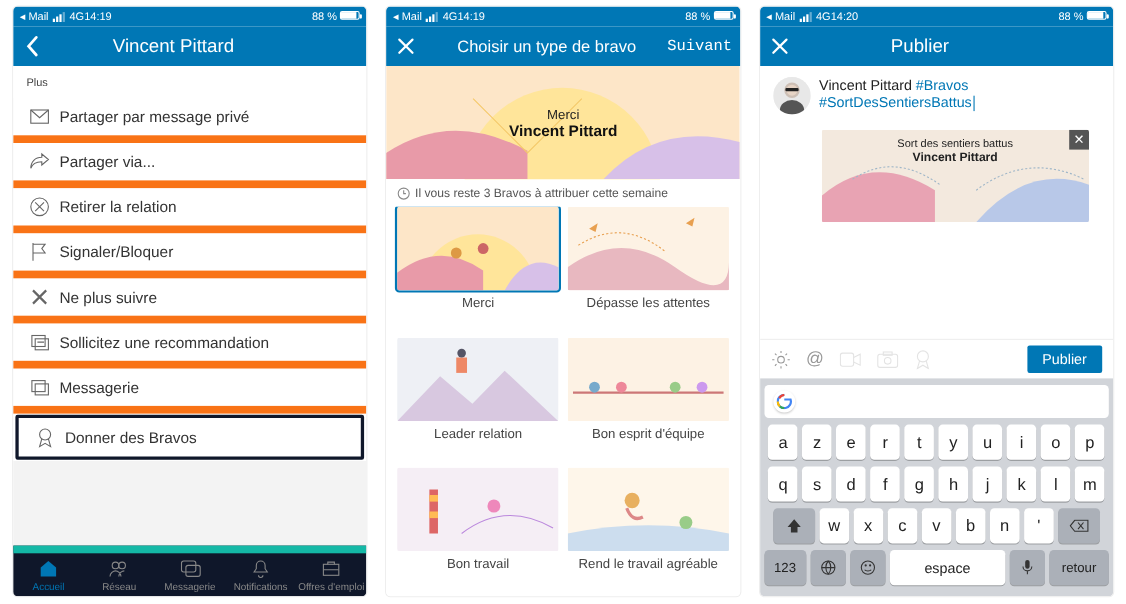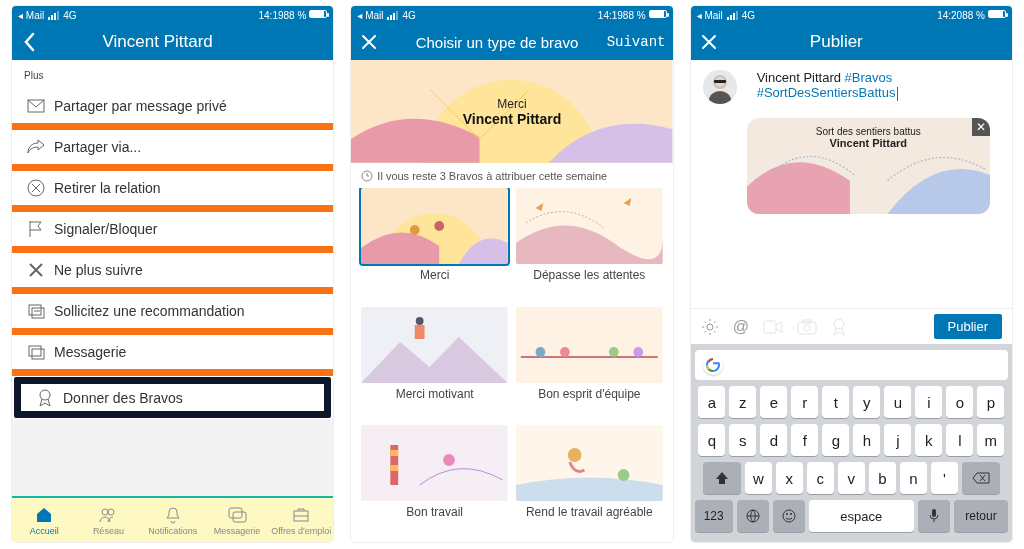--- a/index.html
+++ b/index.html
@@ -2,65 +2,65 @@
 <html><head>
 <meta charset="utf-8">
 <style>
   * { box-sizing: border-box; margin: 0; padding: 0; }
   body { font-family: -apple-system, Helvetica, Arial, sans-serif; background:#fff; }
   .stage { width:1024px; height:549px; display:flex; gap:18px; padding:6px 12px; }
   .phone { width:325px; height:536px; background:#fff; border-radius:4px; overflow:hidden; display:flex; flex-direction:column; box-shadow:0 0 0 1px #eee; }
   
   .statusbar { height:18px; background:#0077b5; color:#fff; font-size:10px; display:flex; align-items:center; padding:0 6px; }
   .sb-left { display:flex; align-items:center; gap:4px; }
-  .sb-center { flex:1; text-align:right; }
+  .sb-center { flex:1; text-align:left; }
   .sb-right { display:flex; align-items:flex-start; gap:3px; }
   .sig { display:flex; gap:1px; align-items:flex-end; }
   .sig span { width:2px; background:#fff; }
   .sig span:nth-child(1){height:3px}.sig span:nth-child(2){height:5px}.sig span:nth-child(3){height:7px}.sig span:nth-child(4){height:9px;background:rgba(255,255,255,.4)}
   .batt { width:18px; height:8px; border:1px solid #fff; border-radius:2px; position:relative; }
   .batt::after{content:"";position:absolute;right:-3px;top:2px;width:2px;height:4px;background:#fff;border-radius:1px;}
   .batt i{display:block;width:88%;height:100%;background:#fff;}
   
   .hdr { height:36px; background:#0077b5; color:#fff; display:flex; align-items:center; padding:0 10px; }
   .hdr .hicon { width:26px; display:flex; align-items:center; justify-content:flex-start; }
   .hdr .title { flex:1; text-align:center; font-size:17px; font-weight:500; }
   .hdr .right { width:56px; text-align:left; font-size:14px;font-family:Liberation Mono, monospace; }
   
   .section-head { font-size:10px; color:#444; padding:10px 12px 8px; background:#fff; }
   .row { display:flex; align-items:center; height:41px; padding:0 14px; border-bottom:7px solid #f97316; }
   .row .ic { width:28px; color:#666; display:flex; }
   .row .lbl { font-size:14px; color:#333; }
-  .row.hl { border:7px solid #0f172a; border-radius:2px; margin:1px 2px; }
+  .row.hl { border:3px solid #0f172a; border-radius:2px; margin:1px 2px; }
   .filler { flex:1; background:#f3f3f3; }
-  .tabbar { height:46px; border-top:2px solid #14b8a6; display:flex; background:#fef9c3; }
+  .tabbar { height:46px; border-top:7px solid #14b8a6; display:flex; background:#0f172a; }
   .tab { flex:1; display:flex; flex-direction:column; align-items:center; justify-content:center; gap:1px; color:#888; font-size:9px; }
   .tab.active { color:#0077b5; }
   
   .s2-body { flex:1; overflow:hidden; display:flex; flex-direction:column; background:#fff; }
   .hero { height:104px; position:relative; display:flex; flex-direction:column; align-items:center; justify-content:center; }
   .hero-bg { position:absolute; inset:0; }
   .hero-text { position:relative; text-align:center; }
   .hero-text .small { font-size:12px; color:#222; }
   .hero-text .big { font-size:14px; font-weight:700; color:#111; }
   .quota { font-size:11px; color:#555; padding:6px 10px; display:flex; align-items:center; gap:4px; }
   .grid2 { flex:1; display:grid; grid-template-columns:1fr 1fr; gap:8px; padding:0 10px 6px; overflow:hidden; }
   .card { display:flex; flex-direction:column; }
   .card .thumb { height:76px; border-radius:2px; overflow:hidden; position:relative; }
   .card.sel .thumb { outline:2px solid #0077b5; }
   .card .cap { text-align:center; font-size:12px; color:#444; padding:4px 0 2px; }
   
   .s3-body { flex:1; background:#fff; display:flex; flex-direction:column; }
   .compose { padding:10px 12px 6px; }
-  .compose-row { display:flex; gap:20px; }
+  .compose-row { display:flex; gap:8px; }
   .avatar { width:34px; height:34px; border-radius:50%; background:#eee; overflow:hidden; flex-shrink:0; }
   .ctext { font-size:13px; color:#222; }
   .ctext .hash { color:#0077b5; }
   .cursor { display:inline-block; width:1px; height:14px; background:#0077b5; vertical-align:middle; margin-left:2px; }
-  .preview { margin:14px 10px 0 44px; position:relative; height:96px; border-radius:12px; overflow:hidden; }
+  .preview { margin:14px 10px 0 44px; position:relative; height:84px; border-radius:2px; overflow:hidden; }
   .preview .ptxt { position:absolute; left:0; right:0; top:8px; text-align:center; font-size:10px; color:#222; }
   .preview .ptxt b { display:block; font-size:11px; }
   .preview .closebox { position:absolute; top:0; right:0; width:18px; height:18px; background:#555; color:#fff; display:flex; align-items:center; justify-content:center; font-size:12px; }
   .toolbar { height:36px; border-top:1px solid #eee; display:flex; align-items:center; padding:0 10px; gap:14px; }
   .toolbar .ticon { color:#999; }
   .toolbar .spacer { flex:1; }
   .pubbtn { background:#0077b5; color:#fff; font-size:13px; padding:5px 14px; border-radius:2px; }
   .keyboard { background:#d1d4d9; padding:6px 4px 4px; }
   .sugg { height:30px; background:#fff; border-radius:4px; margin-bottom:6px; display:flex; align-items:center; padding:0 8px; }
   .gcircle { width:20px; height:20px; border-radius:50%; box-shadow:0 1px 2px rgba(0,0,0,.2); display:flex; align-items:center; justify-content:center; font-size:12px; font-weight:700; }
@@ -194,34 +194,34 @@
               <circle cx="7" cy="7" r="3" stroke="currentColor" fill="none"></circle>
               <circle cx="13" cy="7" r="3" stroke="currentColor" fill="none"></circle>
               <path d="M2 17c0-3 3-5 5-5s5 2 5 5M10 17c0-3 3-5 5-5" stroke="currentColor" fill="none"></path>
             </svg>
           </span>
           <span>Réseau</span>
         </div>
         <div class="tab">
           <span>
             <svg width="20" height="20" viewBox="0 0 20 20">
+              <rect x="2" y="3" width="13" height="10" rx="2" stroke="currentColor" fill="none"></rect>
+              <rect x="6" y="7" width="13" height="10" rx="2" stroke="currentColor" fill="none"></rect>
+            </svg>
+          </span>
+          <span>Messagerie</span>
+        </div>
+        <div class="tab">
+          <span>
+            <svg width="20" height="20" viewBox="0 0 20 20">
               <path d="M10 3a4 4 0 0 0-4 4v3l-2 3h12l-2-3V7a4 4 0 0 0-4-4Z" stroke="currentColor" fill="none"></path>
               <path d="M8 16a2 2 0 0 0 4 0" stroke="currentColor" fill="none"></path>
             </svg>
           </span>
           <span>Notifications</span>
-        </div>
-        <div class="tab">
-          <span>
-            <svg width="20" height="20" viewBox="0 0 20 20">
-              <rect x="2" y="3" width="13" height="10" rx="2" stroke="currentColor" fill="none"></rect>
-              <rect x="6" y="7" width="13" height="10" rx="2" stroke="currentColor" fill="none"></rect>
-            </svg>
-          </span>
-          <span>Messagerie</span>
         </div>
         <div class="tab">
           <span>
             <svg width="20" height="20" viewBox="0 0 20 20">
               <rect x="3" y="6" width="14" height="10" stroke="currentColor" fill="none"></rect>
               <path d="M7 6V4h6v2M3 11h14" stroke="currentColor" fill="none"></path>
             </svg>
           </span>
           <span>Offres d'emploi</span>
         </div>
@@ -305,21 +305,21 @@
           </div>
           <div class="card">
             <div class="thumb">
               <svg viewBox="0 0 150 76" width="100%" height="100%" preserveAspectRatio="none">
                 <rect width="150" height="76" fill="#eef0f5"></rect>
                 <path d="M0 76 L40 35 L70 60 L100 30 L150 76Z" fill="#d8c8e0"></path>
                 <rect x="55" y="18" width="10" height="14" fill="#e86"></rect>
                 <circle cx="60" cy="14" r="4" fill="#556"></circle>
               </svg>
             </div>
-            <div class="cap">Merci motivant</div>
+            <div class="cap">Leader relation</div>
           </div>
           <div class="card">
             <div class="thumb">
               <svg viewBox="0 0 150 76" width="100%" height="100%" preserveAspectRatio="none">
                 <rect width="150" height="76" fill="#fdf2e4"></rect>
                 <path d="M5 50 Q75 50 145 50" stroke="#c77" stroke-width="2"></path>
                 <circle cx="25" cy="45" r="5" fill="#7ac"></circle>
                 <circle cx="50" cy="45" r="5" fill="#e89"></circle>
                 <circle cx="100" cy="45" r="5" fill="#9c8"></circle>
                 <circle cx="125" cy="45" r="5" fill="#c9e"></circle>

